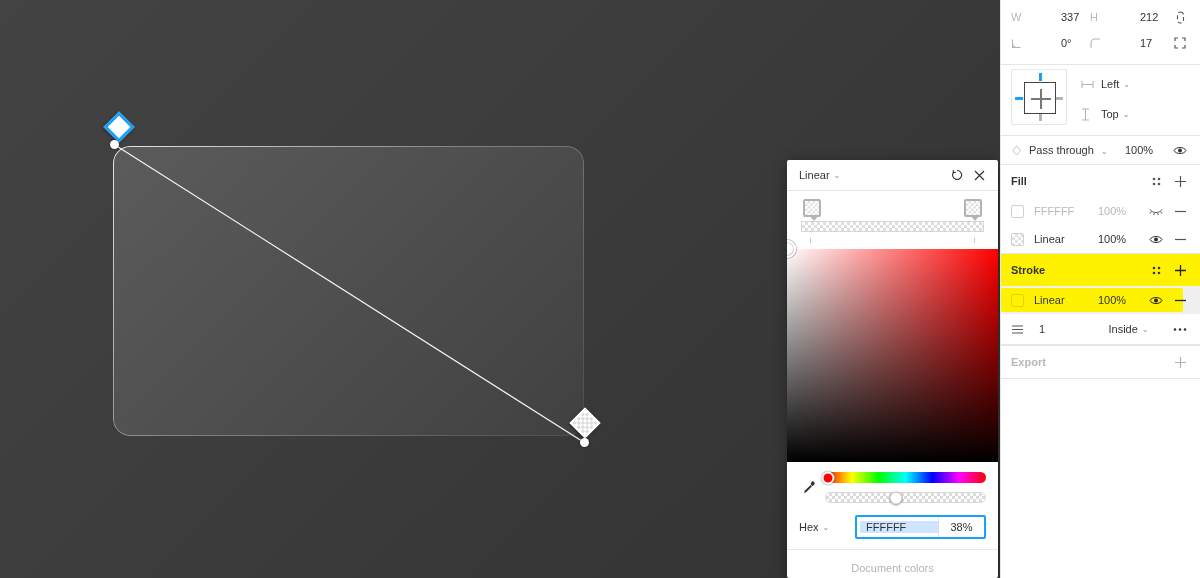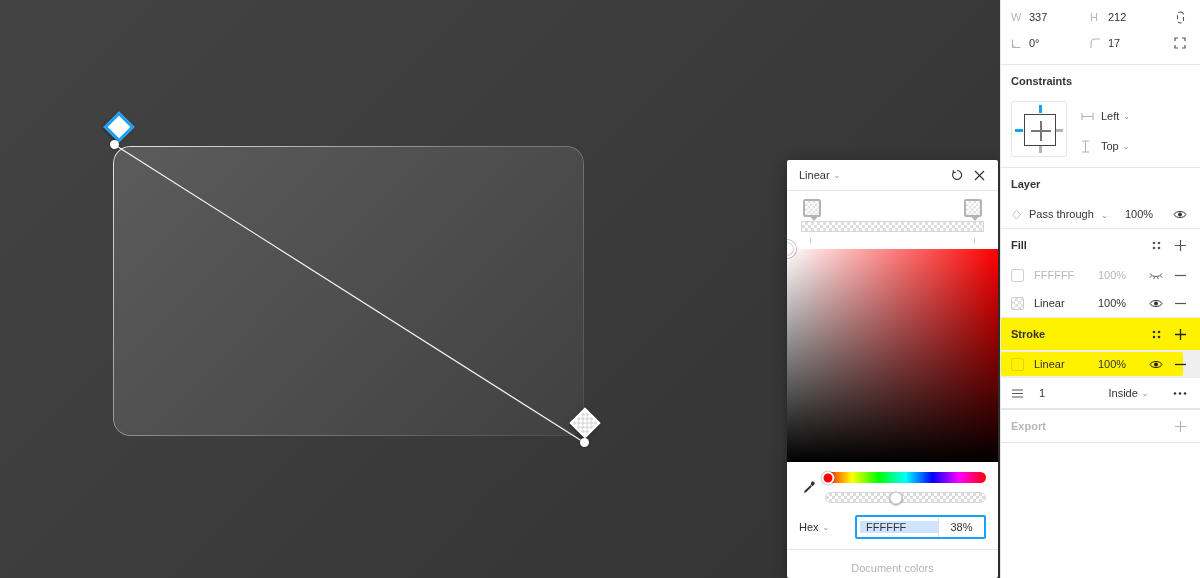--- a/index.html
+++ b/index.html
@@ -156,21 +156,21 @@
   .panel {
     position: absolute; right: 0; top: 0; width: 200px; height: 578px;
     background: #ffffff; border-left: 1px solid #e6e6e6;
     font-size: 11px; color: #333;
   }
   .sep { height: 1px; background: #e6e6e6; margin: 0; }
   .prop-grid { padding: 4px 0 8px 0; }
   .prop-row { display: flex; align-items: center; height: 26px; padding: 0 8px 0 10px; }
   .prop-cell { display: flex; align-items: center; width: 82px; }
   .prop-icon { width: 18px; color: #b3b3b3; display: flex; align-items: center; }
-  .prop-val { font-size: 11px; color: #333; }
+  .prop-val { font-size: 11px; color: #333; margin-left: 32px; }
   .prop-tail { margin-left: auto; width: 24px; display: flex; align-items: center; justify-content: center; color: #555; }
 
   .sec-title { font-size: 11px; font-weight: bold; color: #333; }
   .sec-head { display: flex; align-items: center; height: 32px; padding: 0 8px 0 10px; }
   .sec-head .sec-title { flex: 1; }
   .ico-btn { width: 24px; height: 24px; display: flex; align-items: center; justify-content: center; color: #555; }
 
   .constraints-body { display: flex; align-items: flex-end; padding: 2px 8px 10px 10px; }
   .cbox { width: 56px; height: 56px; border: 1px solid #e6e6e6; border-radius: 2px; position: relative; flex: 0 0 auto; }
   .cinner { position: absolute; left: 12px; top: 12px; width: 32px; height: 32px; border: 1.5px solid #444; }
@@ -341,23 +341,20 @@
         <span class="prop-tail">
           <svg width="12" height="12" viewBox="0 0 12 12">
               <path d="M1 4 V1 H4 M8 1 H11 V4 M11 8 V11 H8 M4 11 H1 V8" fill="none" stroke="#555" stroke-width="1.2"></path>
             </svg>
         </span>
       </div>
     </div>
 
     <div class="sep"></div>
 
-    <div class="sec-head">
-      <span class="sec-title">Constraints</span>
-    </div>
     <div class="constraints-body">
       <div class="cbox">
         <div class="cmark top on"></div>
         <div class="cmark bottom"></div>
         <div class="cmark left on"></div>
         <div class="cmark right"></div>
         <div class="cinner"></div>
       </div>
       <div class="cdrops">
         <div class="cdrop">
@@ -376,23 +373,20 @@
               </svg>
           </span>
           <span>Top</span>
           <span class="caret">⌄</span>
         </div>
       </div>
     </div>
 
     <div class="sep"></div>
 
-    <div class="sec-head">
-      <span class="sec-title">Layer</span>
-    </div>
     <div class="item-row">
       <span class="prop-icon">
         <svg width="11" height="11" viewBox="0 0 11 11">
             <path d="M5.5 1 L9.5 5.5 L5.5 10 L1.5 5.5 Z" fill="none" stroke="#c2c2c2" stroke-width="1"></path>
           </svg>
       </span>
       <span style="width:96px">
         <span>Pass through</span>
         <span class="caret">⌄</span>
       </span>

